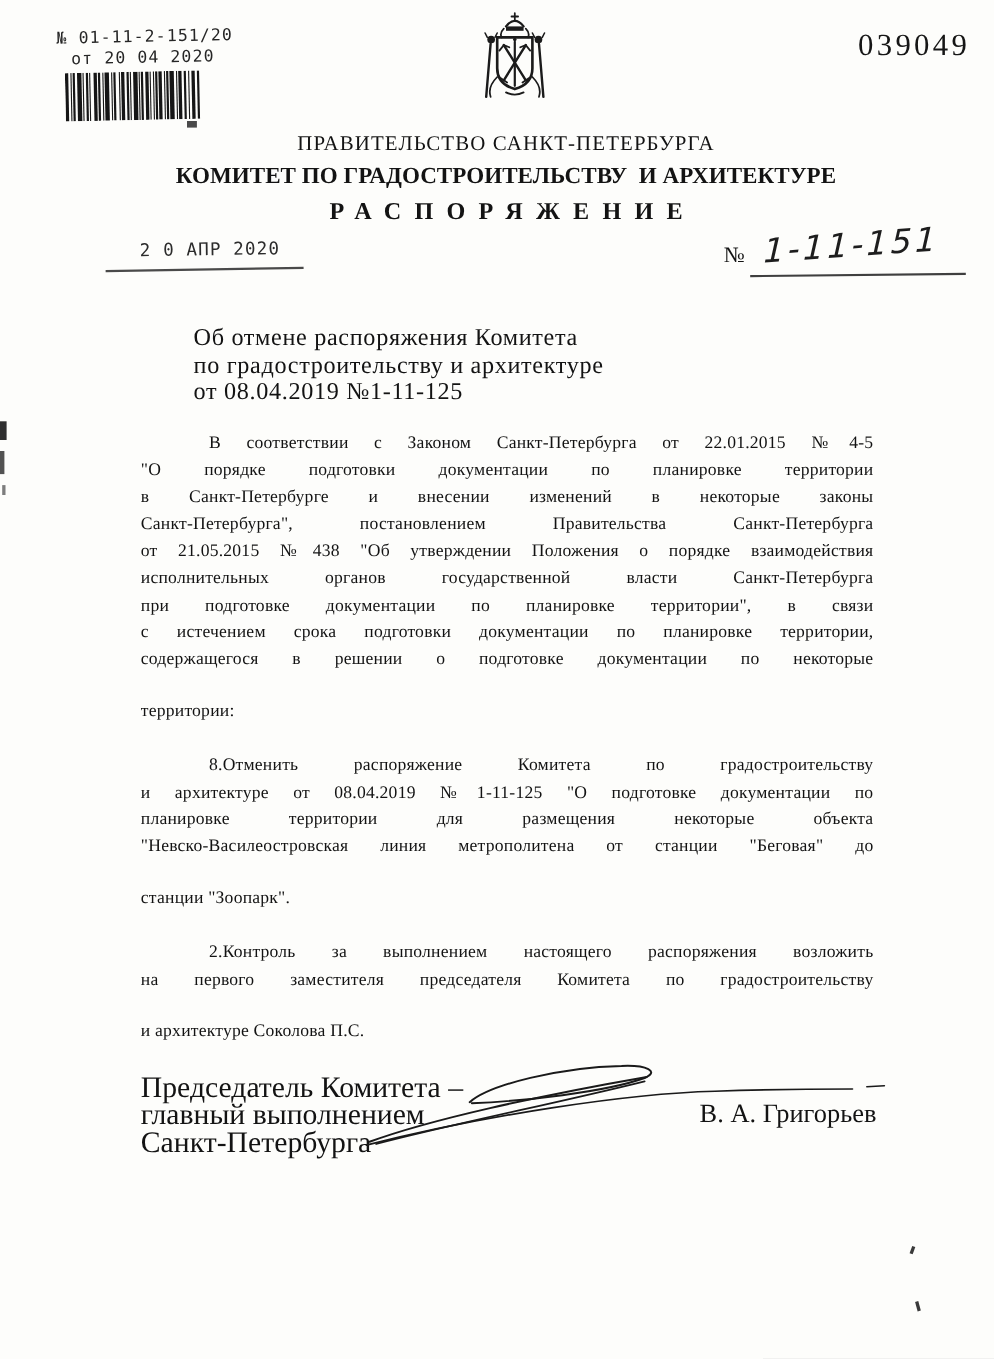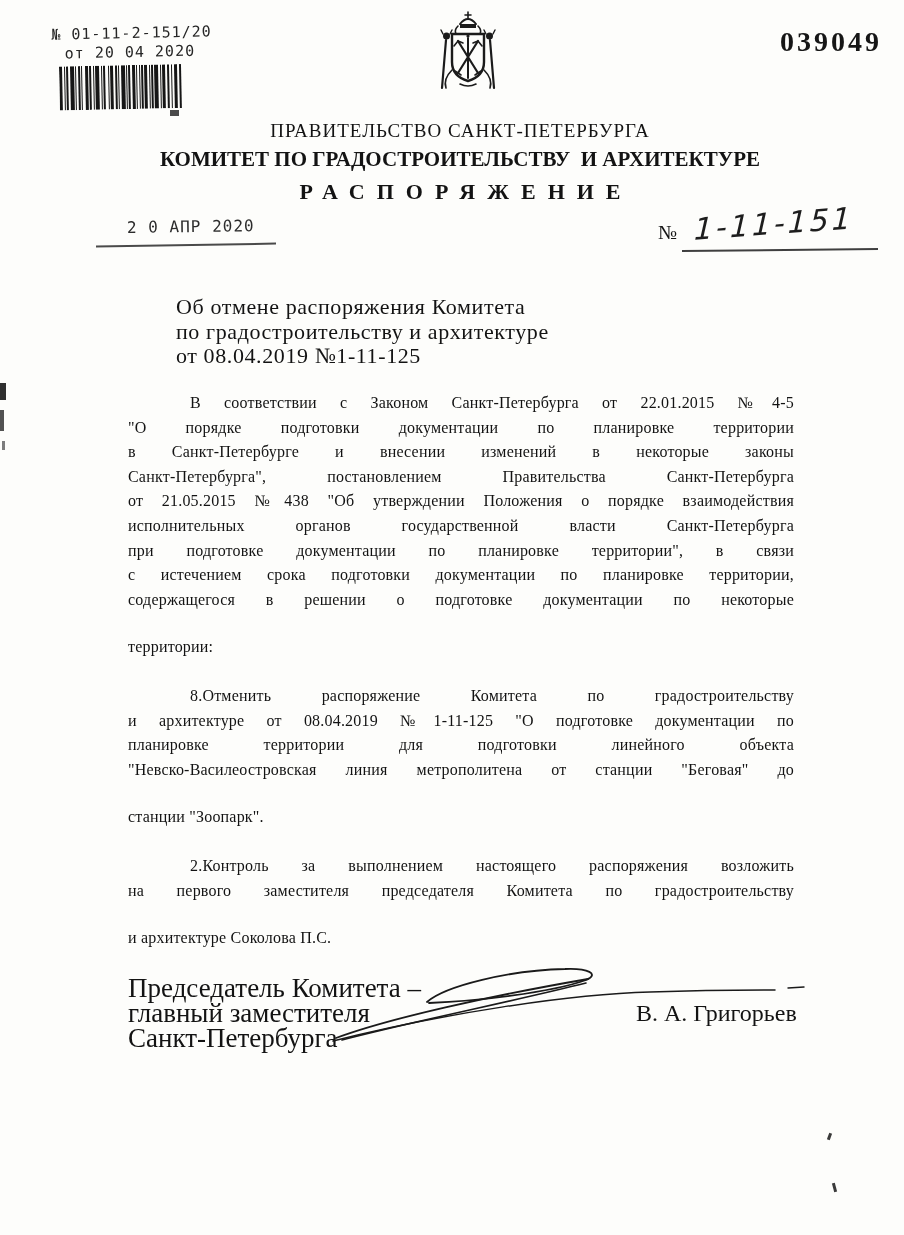--- a/index.html
+++ b/index.html
@@ -12,21 +12,21 @@
   
   .regstamp { position:absolute; left:52px; top:24px; transform:rotate(-1.2deg); color:#262626; }
   .rs-line { font-family:"DejaVu Sans Mono", monospace; font-size:15px; letter-spacing:1px; white-space:pre; }
   .rs-line2 { margin-left:13px; margin-top:1px; }
   .barcode { display:block; margin-left:7px; margin-top:4px; }
 
   
   .arms { position:absolute; left:432px; top:10px; }
 
   
-  .blanknum { position:absolute; left:780px; top:26px; font-size:28px; letter-spacing:3px; color:#161616;font-weight:bold; }
+  .blanknum { position:absolute; left:780px; top:26px; font-size:28px; letter-spacing:3px; color:#161616; }
 
   
   .h1 { position:absolute; top:120px; left:0; width:920px; text-align:center; font-size:19px; letter-spacing:1px; }
   .h2 { position:absolute; top:147px; left:0; width:920px; text-align:center; font-size:21px; font-weight:bold; white-space:pre; }
   .h3 { position:absolute; top:179px; left:0; width:920px; text-align:center; font-size:22px; font-weight:bold; letter-spacing:12px; text-indent:12px; }
 
   
   .datestamp { position:absolute; left:127px; top:217px; font-family:"DejaVu Sans Mono", monospace;
                font-size:16px; letter-spacing:1px; color:#2c2c2c; transform:rotate(-0.8deg); white-space:pre; }
   .dateline  { position:absolute; left:96px;  top:244px; width:180px; height:2px; background:#4a4a4a; transform:rotate(-0.9deg); }
@@ -161,34 +161,34 @@
       <div class="bline">от 21.05.2015 №438 "Об утверждении Положения о порядке взаимодействия</div>
       <div class="bline">исполнительных органов государственной власти Санкт-Петербурга</div>
       <div class="bline">при подготовке документации по планировке территории", в связи</div>
       <div class="bline">с истечением срока подготовки документации по планировке территории,</div>
       <div class="bline">содержащегося в решении о подготовке документации по некоторые</div>
       <div class="bline noj">территории:</div>
     </div>
     <div class="para">
       <div class="bline indent">8.Отменить распоряжение Комитета по градостроительству</div>
       <div class="bline">и архитектуре от 08.04.2019 №1-11-125 "О подготовке документации по</div>
-      <div class="bline">планировке территории для подготовки линейного объекта</div>
+      <div class="bline">планировке территории для размещения некоторые объекта</div>
       <div class="bline">"Невско-Василеостровская линия метрополитена от станции "Беговая" до</div>
       <div class="bline noj">станции "Зоопарк".</div>
     </div>
     <div class="para">
       <div class="bline indent">2.Контроль за выполнением настоящего распоряжения возложить</div>
       <div class="bline">на первого заместителя председателя Комитета по градостроительству</div>
       <div class="bline noj">и архитектуре Соколова П.С.</div>
     </div>
   </div>
 
   <div class="sigpos">
     <div>Председатель Комитета –</div>
-    <div>главный заместителя</div>
+    <div>главный выполнением</div>
     <div>Санкт-Петербурга</div>
   </div>
 
   <svg class="signature" width="560" height="100" viewBox="0 0 560 100">
     <g fill="none" stroke="#1a1a1a" stroke-linecap="round">
       <path stroke-width="1.8" d="M107 50 C125 34 190 18 245 17 C268 16 280 22 266 28 C230 41 155 49 109 51"></path>
       <path stroke-width="1.8" d="M16 86 C70 66 170 44 268 27"></path>
       <path stroke-width="1.6" d="M22 88 C90 70 190 50 266 31"></path>
       <path stroke-width="1.5" d="M13 89 C120 62 250 42 330 40 C390 38 430 38 455 38"></path>
       <path stroke-width="1.4" d="M468 36 L484 35"></path>

